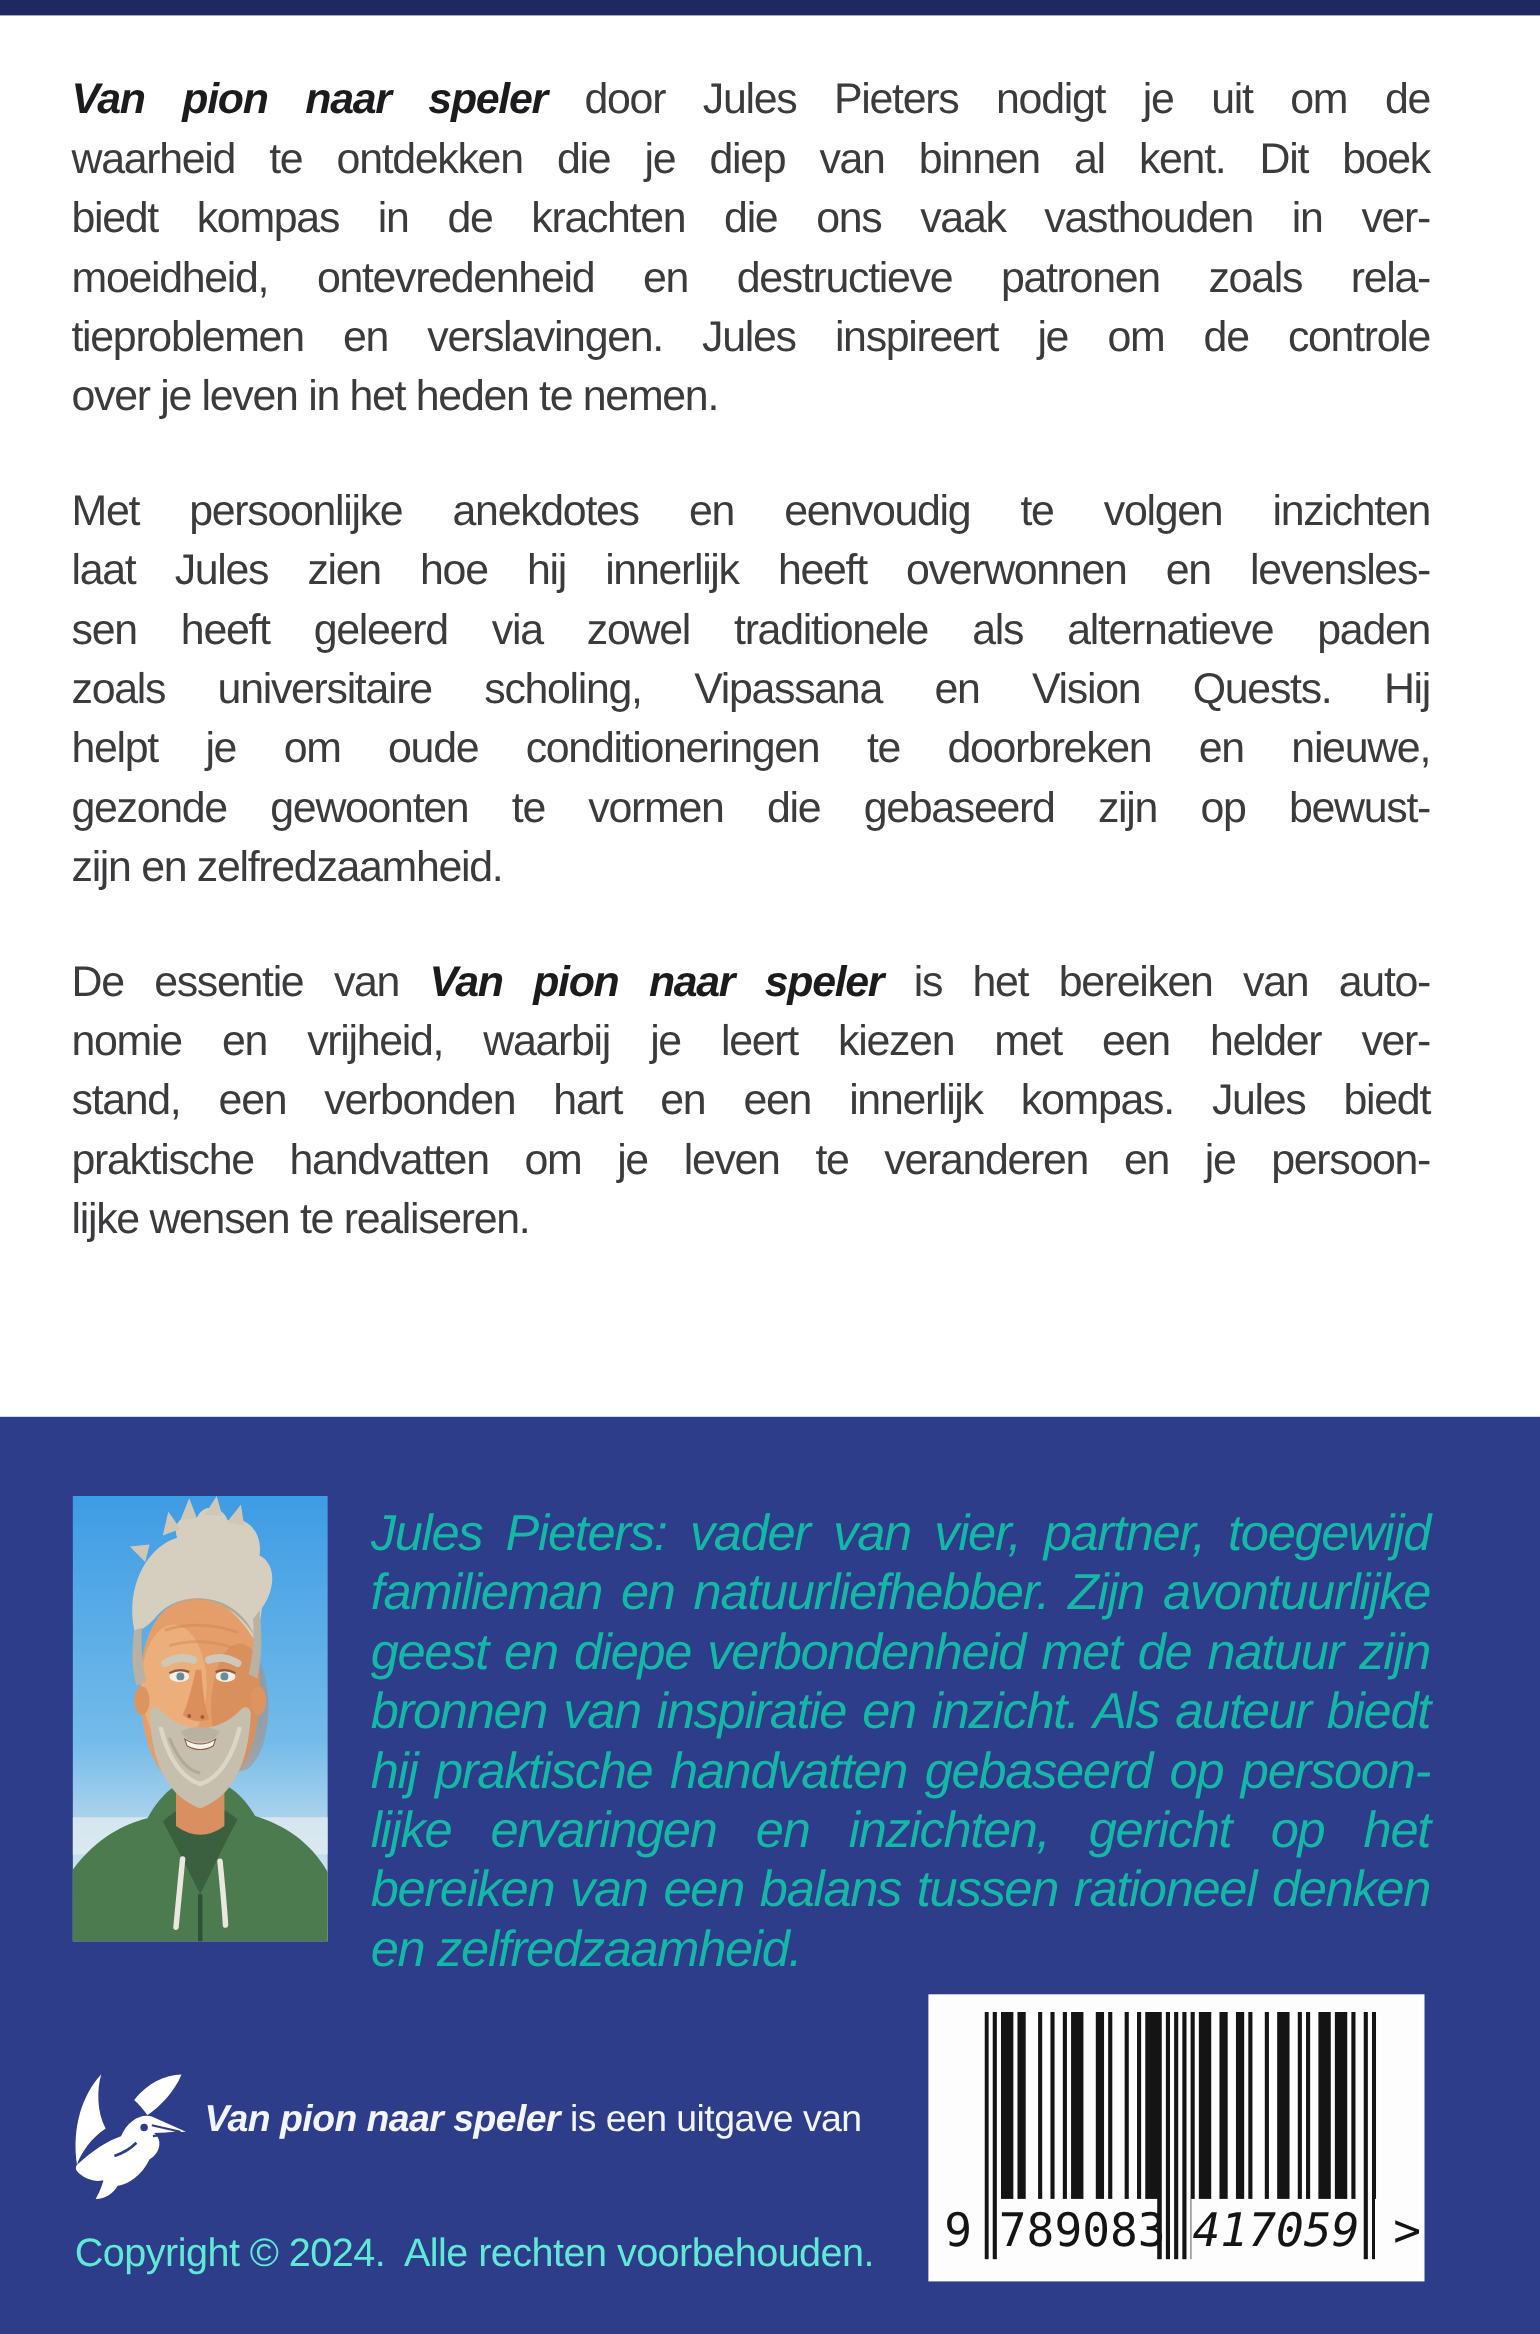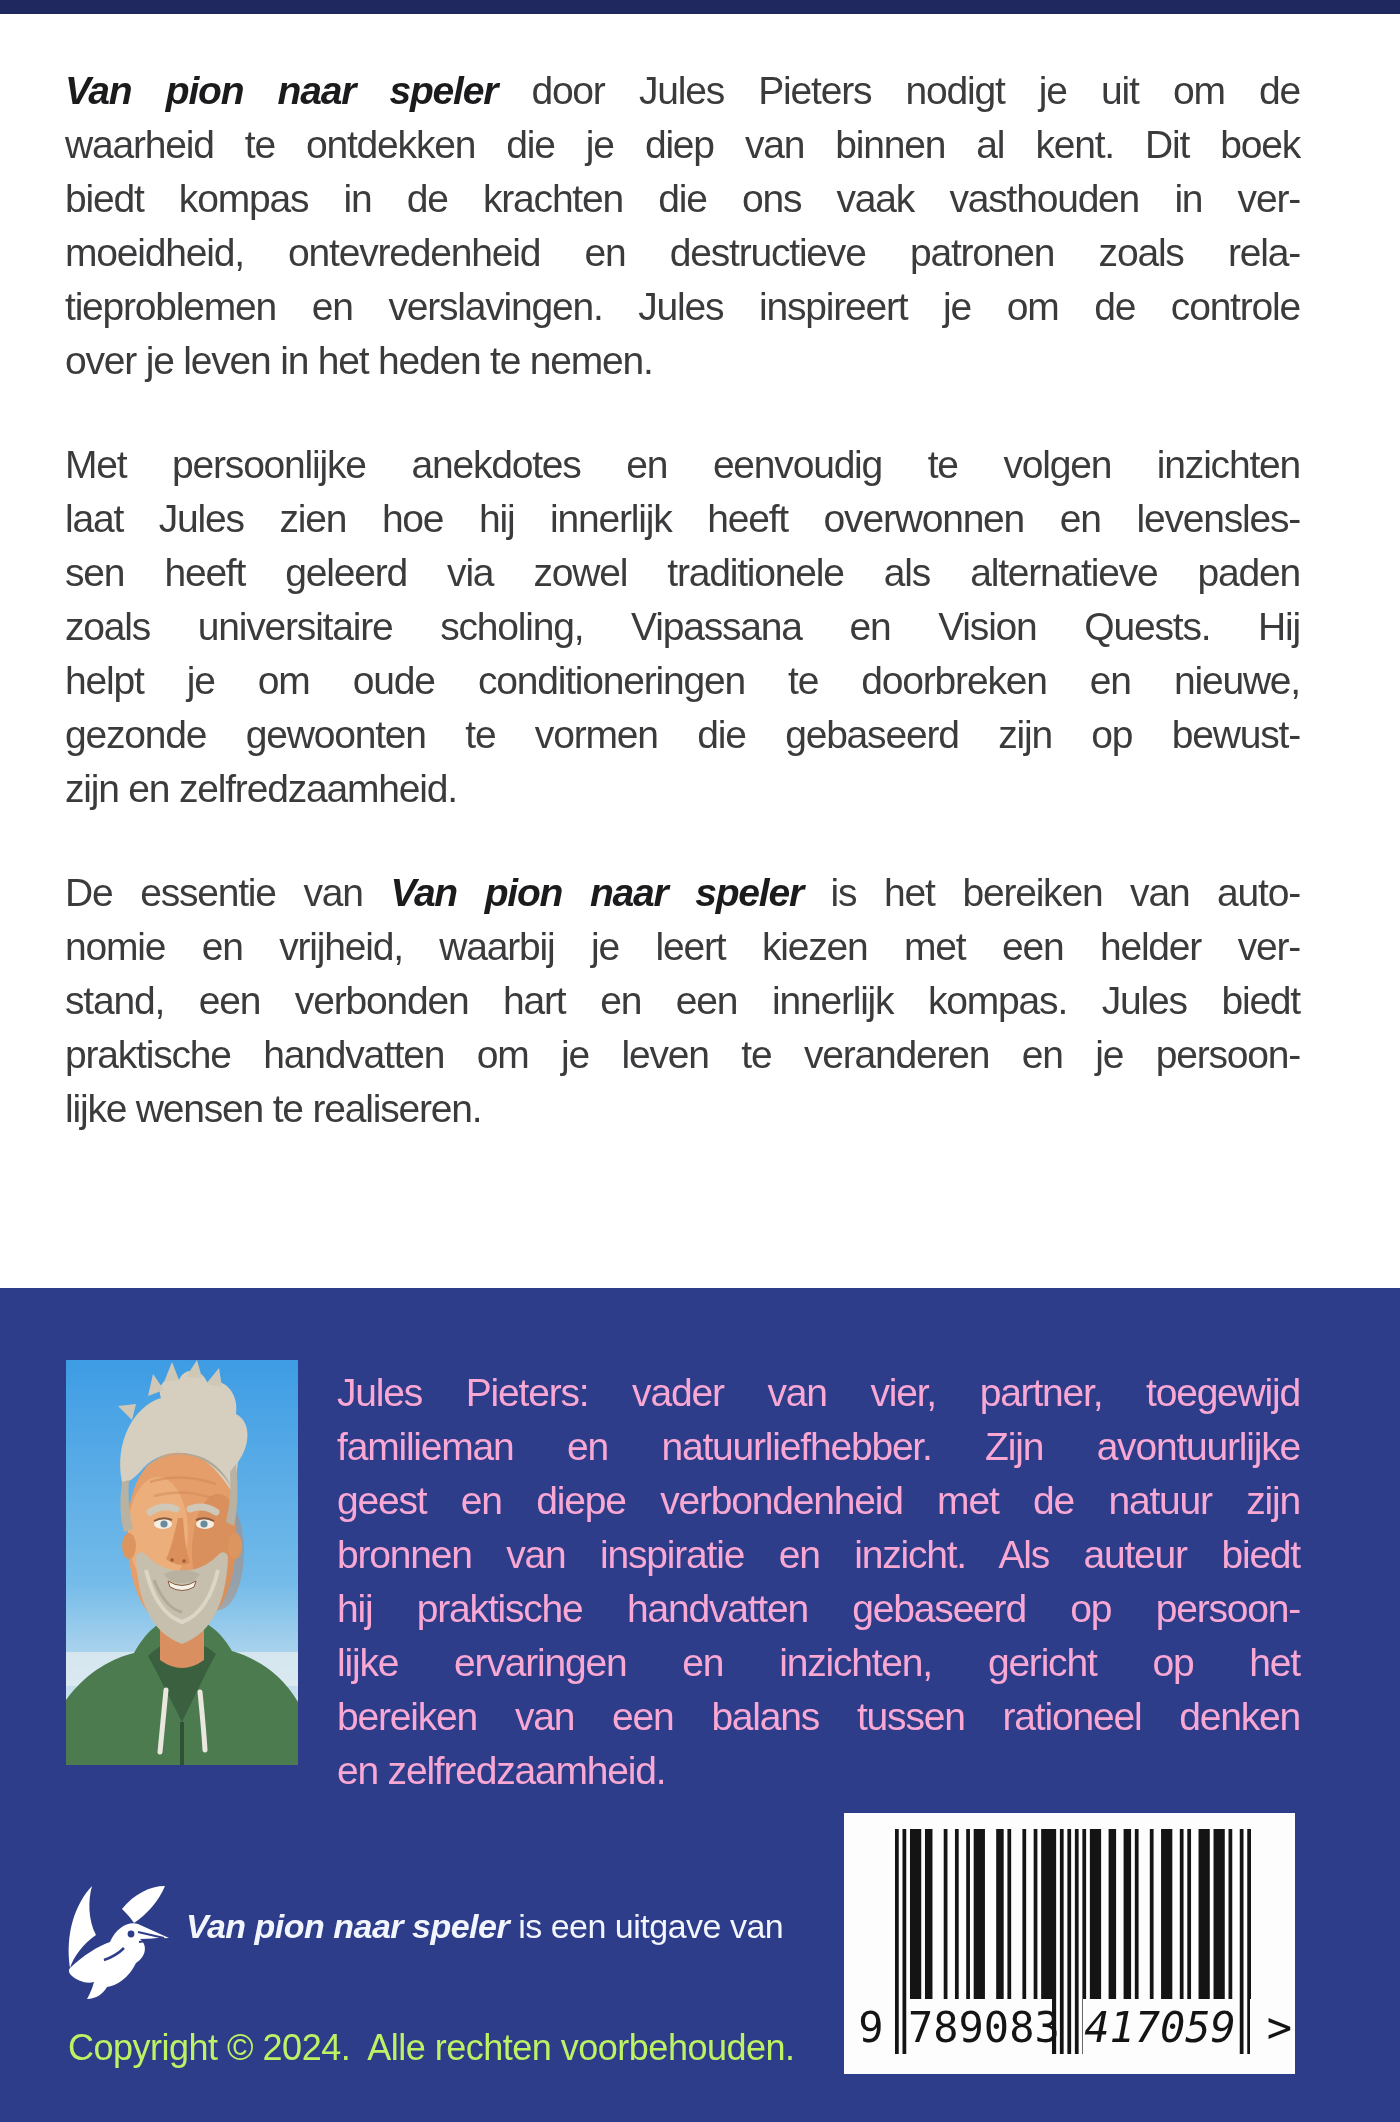--- a/index.html
+++ b/index.html
@@ -10,26 +10,26 @@
   .synopsis{position:absolute;left:65px;top:64px;width:1235px;color:#3b3b3d;
             font-size:39px;line-height:54px;letter-spacing:-1.2px;}
   .synopsis .para{margin:0 0 50px 0;}
   .jline{text-align:justify;text-align-last:justify;}
   .jline.last{text-align-last:left;}
   .ttl{font-weight:700;font-style:italic;}
   .synopsis .ttl{color:#1b1b1d;}
   
   .blue-section{position:absolute;left:0;top:1288px;width:1400px;height:834px;}
   .photo{position:absolute;left:66px;top:72px;width:232px;height:405px;display:block;}
-  .bio{position:absolute;left:337px;top:78px;width:963px;color:#f9a8d4;
-       font-size:39px;line-height:54px;letter-spacing:-1.2px;}
+  .bio{position:absolute;left:337px;top:78px;width:963px;color:#14b8a6;
+       font-size:46px;line-height:54px;letter-spacing:-1.2px;font-style:italic;}
   .publisher-logo{position:absolute;left:58px;top:594px;width:112px;height:118px;display:block;}
   .publisher-text{position:absolute;left:186px;top:616px;width:760px;color:#f3f5fc;
                   font-size:34px;line-height:44px;letter-spacing:-0.5px;}
-  .copyright{position:absolute;left:68px;top:738px;width:900px;color:#bef264;
+  .copyright{position:absolute;left:68px;top:738px;width:900px;color:#5eead4;
              font-size:36px;line-height:44px;letter-spacing:-0.5px;}
   
   .barcode-box{position:absolute;left:844px;top:525px;width:451px;height:261px;background:#fdfdfd;}
   .barcode-bars{position:absolute;left:51px;top:16px;width:356px;height:225px;fill:#141414;}
   .bc-digit{position:absolute;top:186px;height:57px;line-height:57px;background:#fdfdfd;
             color:#141414;font-family:"DejaVu Sans Mono","Liberation Mono",monospace;
             font-size:42px;text-align:center;}
   .bc-9{left:6px;width:42px;}
   .bc-g1{left:64px;width:144px;}
   .bc-g2{left:239px;width:154px;font-style:italic;}

